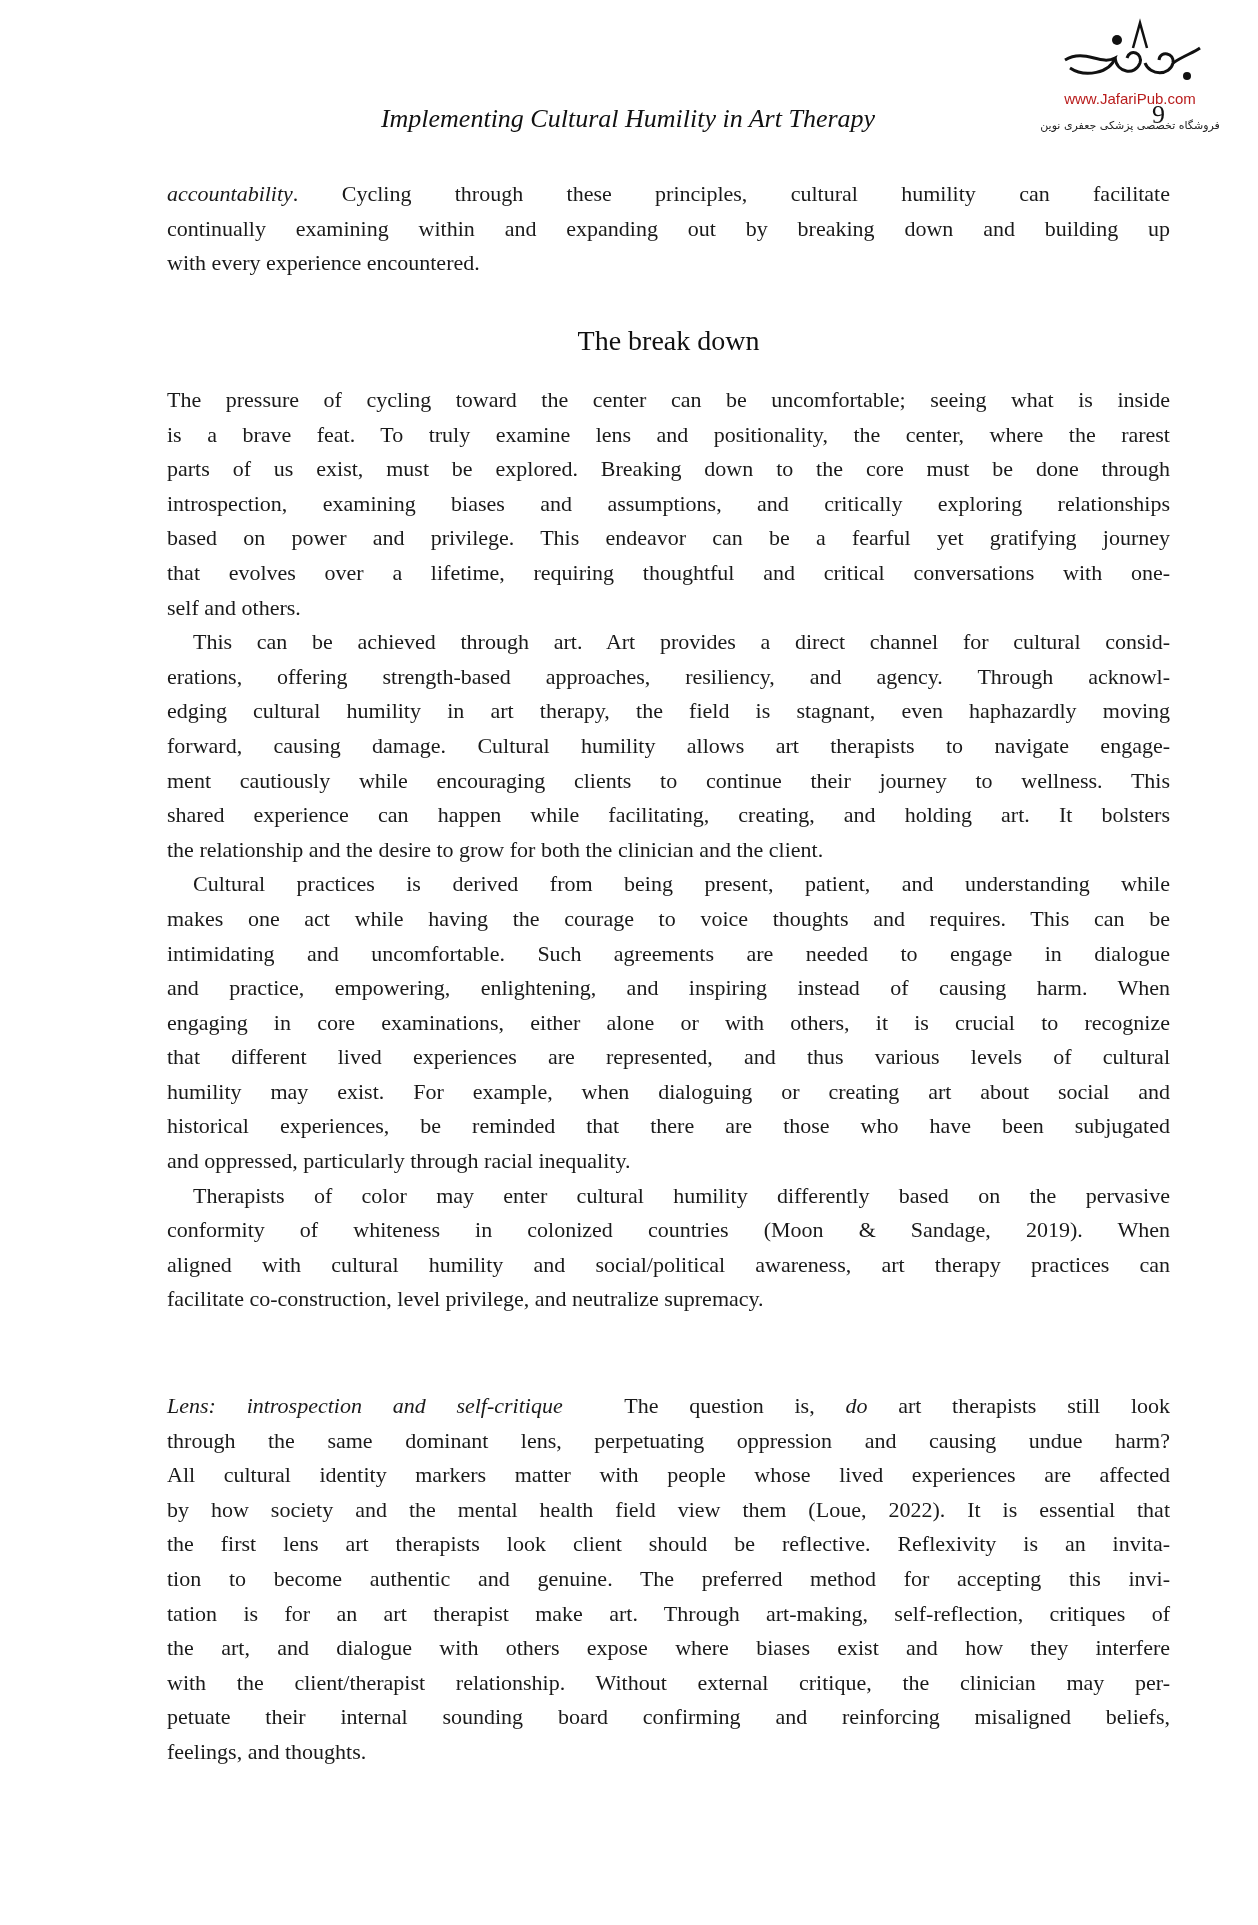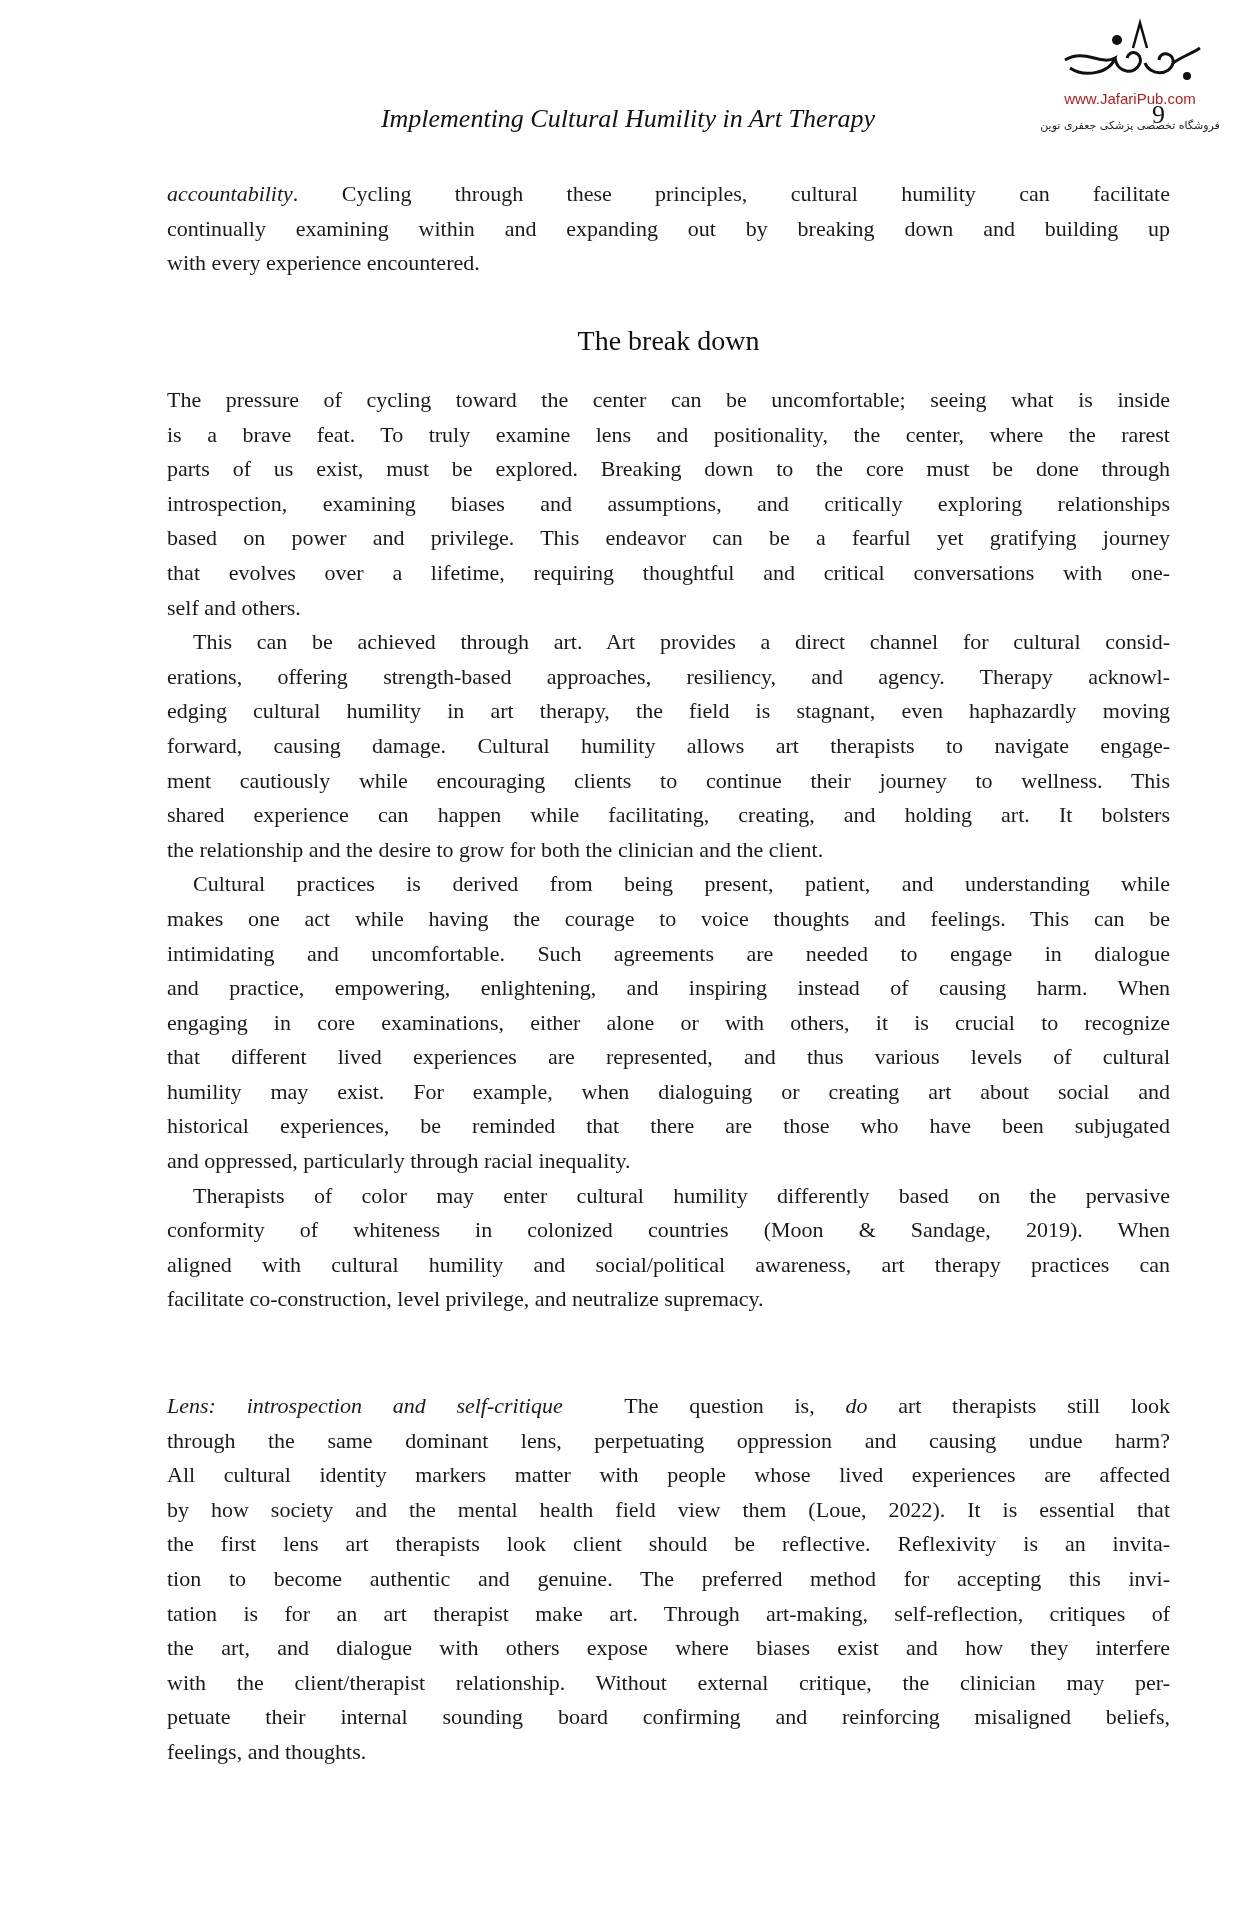--- a/index.html
+++ b/index.html
@@ -78,30 +78,30 @@
     <span class="line">The pressure of cycling toward the center can be uncomfortable; seeing what is inside</span>
     <span class="line">is a brave feat. To truly examine lens and positionality, the center, where the rarest</span>
     <span class="line">parts of us exist, must be explored. Breaking down to the core must be done through</span>
     <span class="line">introspection, examining biases and assumptions, and critically exploring relationships</span>
     <span class="line">based on power and privilege. This endeavor can be a fearful yet gratifying journey</span>
     <span class="line">that evolves over a lifetime, requiring thoughtful and critical conversations with one-</span>
     <span class="line last">self and others.</span>
   </div>
   <div>
     <span class="line indent">This can be achieved through art. Art provides a direct channel for cultural consid-</span>
-    <span class="line">erations, offering strength-based approaches, resiliency, and agency. Therapy acknowl-</span>
+    <span class="line">erations, offering strength-based approaches, resiliency, and agency. Through acknowl-</span>
     <span class="line">edging cultural humility in art therapy, the field is stagnant, even haphazardly moving</span>
     <span class="line">forward, causing damage. Cultural humility allows art therapists to navigate engage-</span>
     <span class="line">ment cautiously while encouraging clients to continue their journey to wellness. This</span>
     <span class="line">shared experience can happen while facilitating, creating, and holding art. It bolsters</span>
     <span class="line last">the relationship and the desire to grow for both the clinician and the client.</span>
   </div>
   <div>
     <span class="line indent">Cultural practices is derived from being present, patient, and understanding while</span>
-    <span class="line">makes one act while having the courage to voice thoughts and feelings. This can be</span>
+    <span class="line">makes one act while having the courage to voice thoughts and requires. This can be</span>
     <span class="line">intimidating and uncomfortable. Such agreements are needed to engage in dialogue</span>
     <span class="line">and practice, empowering, enlightening, and inspiring instead of causing harm. When</span>
     <span class="line">engaging in core examinations, either alone or with others, it is crucial to recognize</span>
     <span class="line">that different lived experiences are represented, and thus various levels of cultural</span>
     <span class="line">humility may exist. For example, when dialoguing or creating art about social and</span>
     <span class="line">historical experiences, be reminded that there are those who have been subjugated</span>
     <span class="line last">and oppressed, particularly through racial inequality.</span>
   </div>
   <div>
     <span class="line indent">Therapists of color may enter cultural humility differently based on the pervasive</span>

